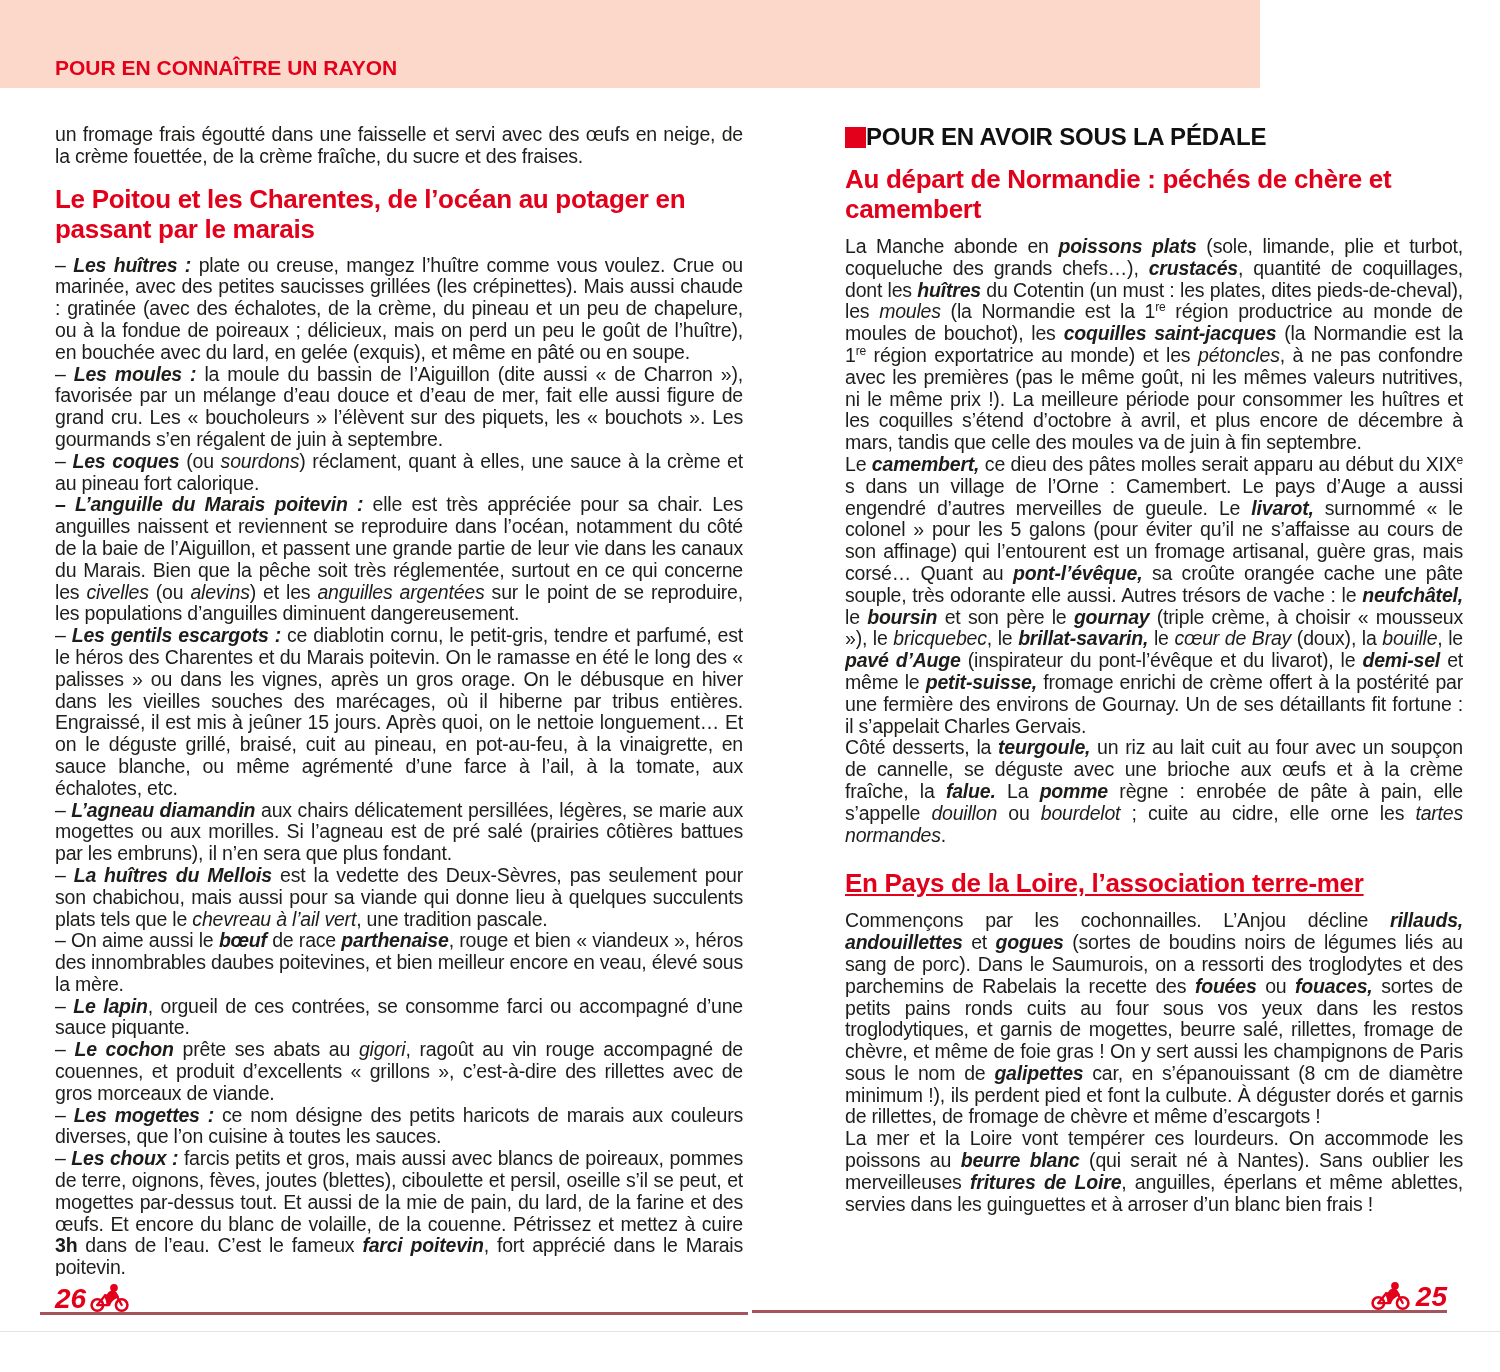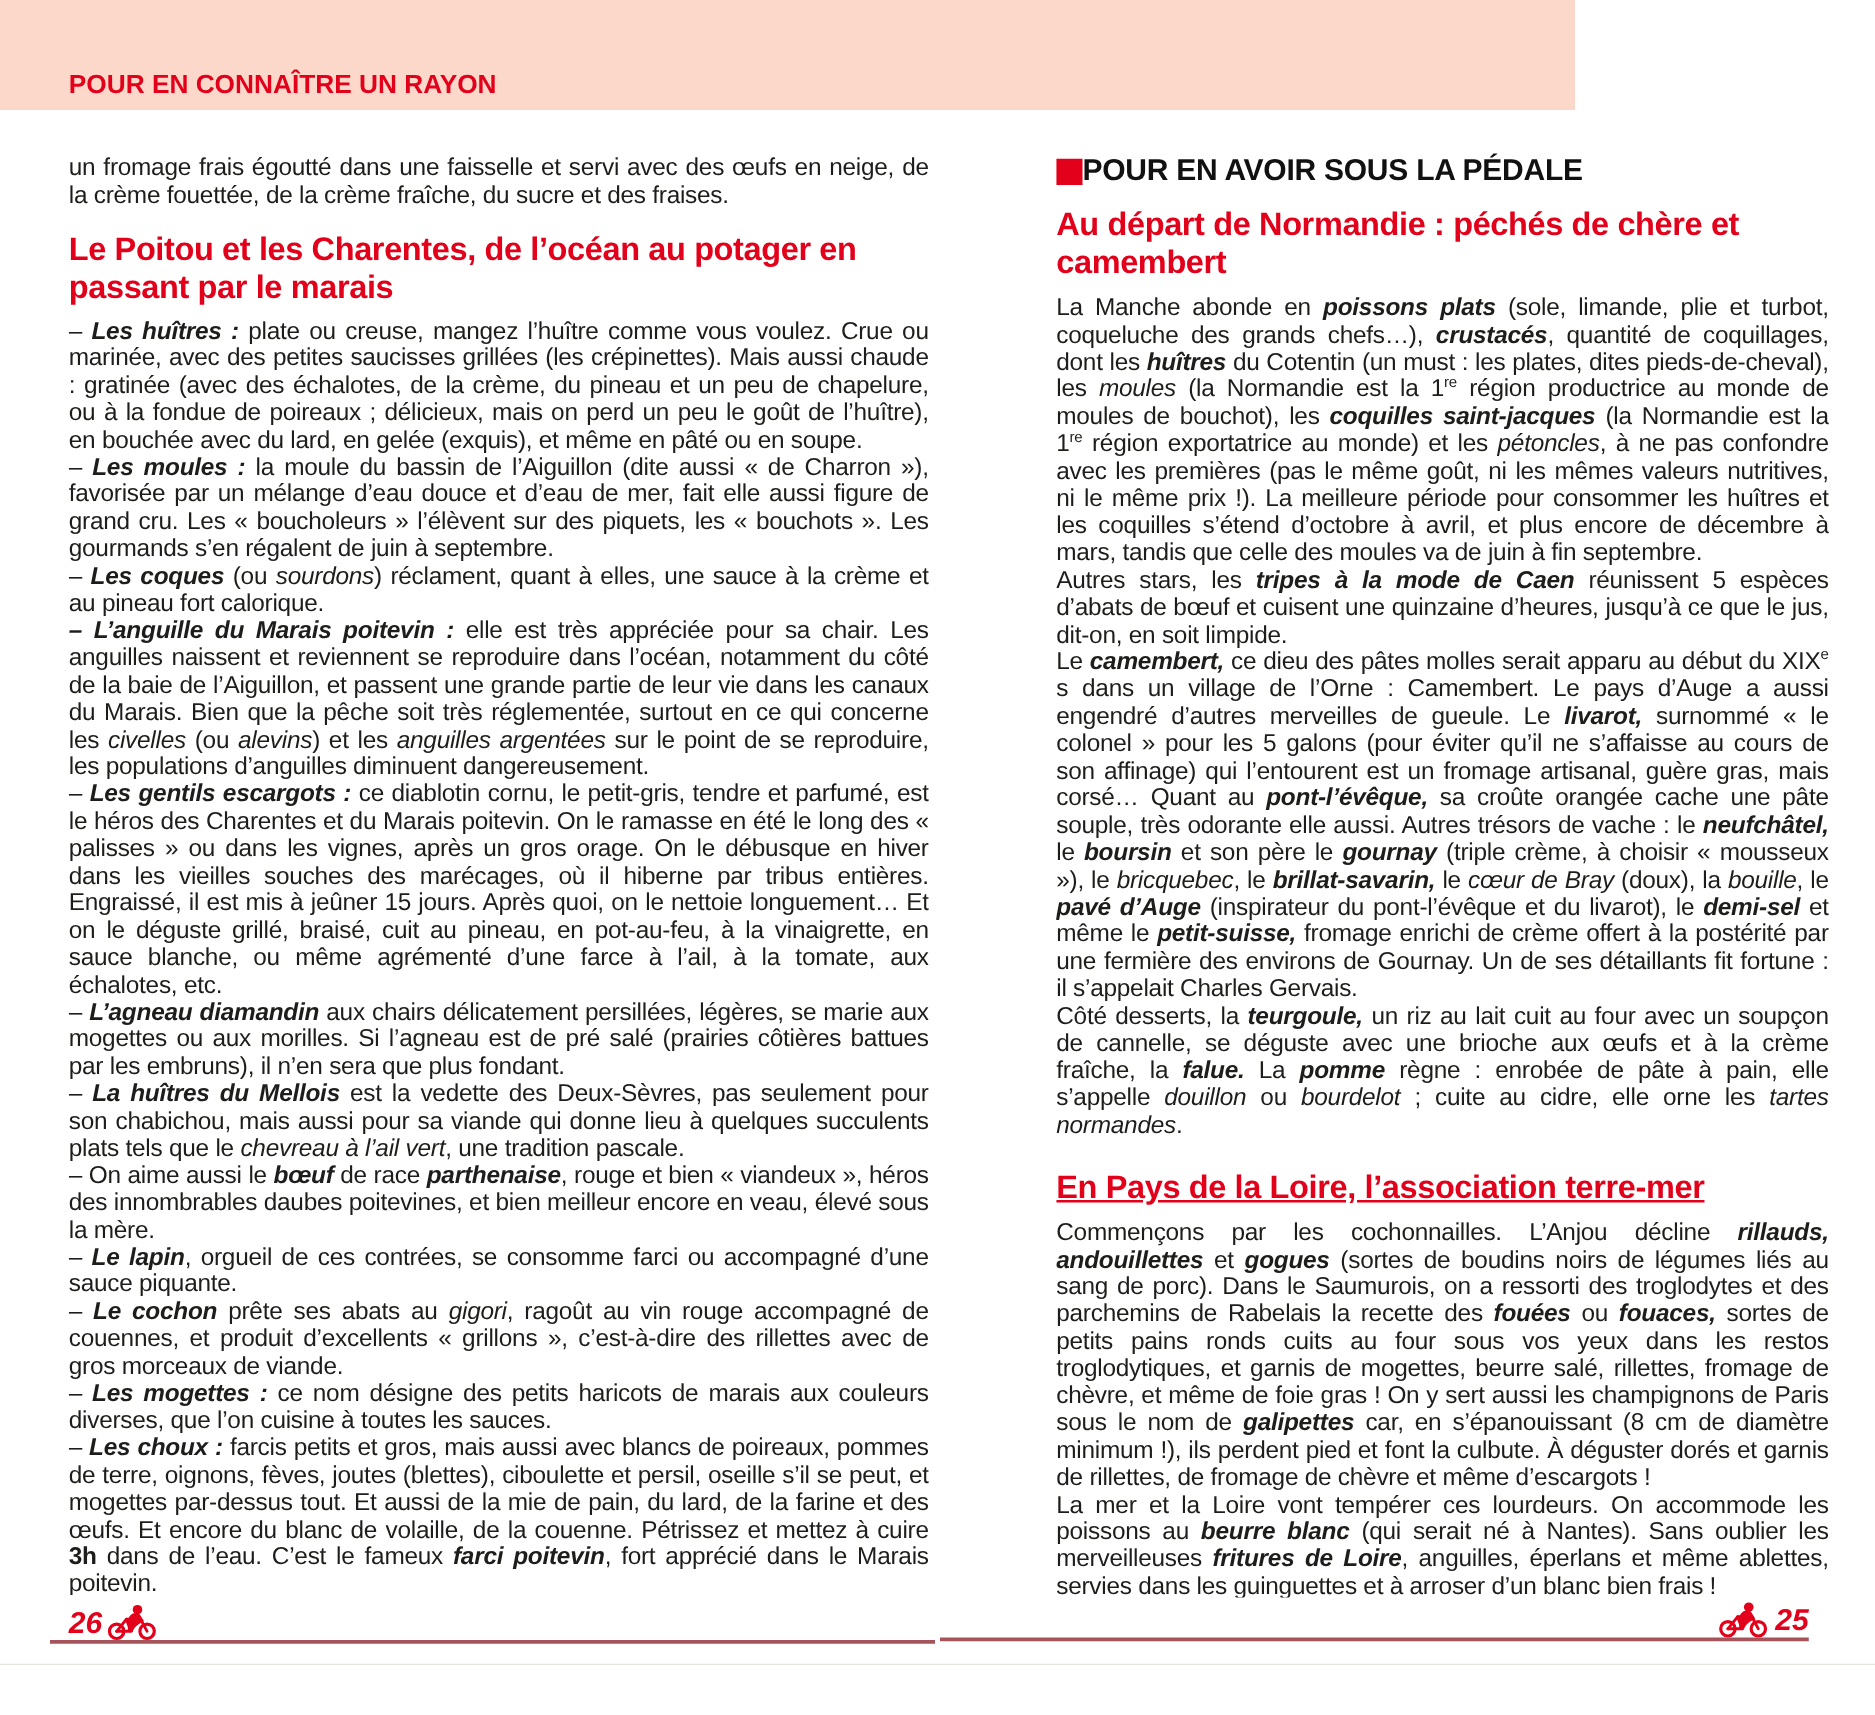--- a/index.html
+++ b/index.html
@@ -52,21 +52,21 @@
   .rule-left{position:absolute;left:40px;top:1312px;width:708px;height:3px;background:var(--rule);}
   .rule-right{position:absolute;left:752px;top:1310px;width:695px;height:3px;background:var(--rule);}
   .faint-line{position:absolute;left:0;top:1331px;width:1500px;height:1px;background:var(--faint);}
   .footer-left{
     position:absolute;left:55px;top:1283px;display:flex;align-items:flex-end;gap:3px;z-index:2;
   }
   .footer-right{
     position:absolute;right:53px;top:1281px;display:flex;align-items:flex-end;gap:5px;z-index:2;
   }
   .page-num{
-    font-weight:bold;font-style:italic;font-size:24px;line-height:28px;color:var(--accent);
+    font-weight:bold;font-style:italic;font-size:28px;line-height:28px;color:var(--accent);
   }
   .bike{display:block;}
 </style>
 </head>
 <body>
 
 <header class="banner">
   <div class="banner-title">POUR EN CONNAÎTRE UN RAYON</div>
 </header>
 
@@ -90,21 +90,20 @@
 </section>
 
 <section class="col col-right">
   <div class="section-title-row">
     <span class="red-square"></span>
     <h1 class="section-title">POUR EN AVOIR SOUS LA PÉDALE</h1>
   </div>
   <h2 class="red-heading">Au départ de Normandie : péchés de chère et camembert</h2>
   <div>
       <p class="para"><span>La Manche abonde en </span><span class="b i">poissons plats</span><span> (sole, limande, plie et turbot, coqueluche des grands chefs…), </span><span class="b i">crustacés</span><span>, quantité de coquillages, dont les </span><span class="b i">huîtres</span><span> du Cotentin (un must : les plates, dites pieds-de-cheval), les </span><span class="i">moules</span><span> (la Normandie est la 1</span><span class="sup">re</span><span> région productrice au monde de moules de bouchot), les </span><span class="b i">coquilles saint-jacques</span><span> (la Normandie est la 1</span><span class="sup">re</span><span> région exportatrice au monde) et les </span><span class="i">pétoncles</span><span>, à ne pas confondre avec les premières (pas le même goût, ni les mêmes valeurs nutritives, ni le même prix !). La meilleure période pour consommer les huîtres et les coquilles s’étend d’octobre à avril, et plus encore de décembre à mars, tandis que celle des moules va de juin à fin septembre.</span></p>
-      <p class="para"><span>Autres stars, les </span><span class="b i">tripes à la mode de Caen</span><span> réunissent 5 espèces d’abats de bœuf et cuisent une quinzaine d’heures, jusqu’à ce que le jus, dit-on, en soit limpide.</span></p>
       <p class="para"><span>Le </span><span class="b i">camembert,</span><span> ce dieu des pâtes molles serait apparu au début du XIX</span><span class="sup">e</span><span> s dans un village de l’Orne : Camembert. Le pays d’Auge a aussi engendré d’autres merveilles de gueule. Le </span><span class="b i">livarot,</span><span> surnommé « le colonel » pour les 5 galons (pour éviter qu’il ne s’affaisse au cours de son affinage) qui l’entourent est un fromage artisanal, guère gras, mais corsé… Quant au </span><span class="b i">pont-l’évêque,</span><span> sa croûte orangée cache une pâte souple, très odorante elle aussi. Autres trésors de vache : le </span><span class="b i">neufchâtel,</span><span> le </span><span class="b i">boursin</span><span> et son père le </span><span class="b i">gournay</span><span> (triple crème, à choisir « mousseux »), le </span><span class="i">bricquebec</span><span>, le </span><span class="b i">brillat-savarin,</span><span> le </span><span class="i">cœur de Bray</span><span> (doux), la </span><span class="i">bouille</span><span>, le </span><span class="b i">pavé d’Auge</span><span> (inspirateur du pont-l’évêque et du livarot), le </span><span class="b i">demi-sel</span><span> et même le </span><span class="b i">petit-suisse,</span><span> fromage enrichi de crème offert à la postérité par une fermière des environs de Gournay. Un de ses détaillants fit fortune : il s’appelait Charles Gervais.</span></p>
       <p class="para"><span>Côté desserts, la </span><span class="b i">teurgoule,</span><span> un riz au lait cuit au four avec un soupçon de cannelle, se déguste avec une brioche aux œufs et à la crème fraîche, la </span><span class="b i">falue.</span><span> La </span><span class="b i">pomme</span><span> règne : enrobée de pâte à pain, elle s’appelle </span><span class="i">douillon</span><span> ou </span><span class="i">bourdelot</span><span> ; cuite au cidre, elle orne les </span><span class="i">tartes normandes</span><span>.</span></p>
     </div>
   <h2 class="red-heading second">En Pays de la Loire, l’association terre-mer</h2>
   <div>
       <p class="para"><span>Commençons par les cochonnailles. L’Anjou décline </span><span class="b i">rillauds, andouillettes</span><span> et </span><span class="b i">gogues</span><span> (sortes de boudins noirs de légumes liés au sang de porc). Dans le Saumurois, on a ressorti des troglodytes et des parchemins de Rabelais la recette des </span><span class="b i">fouées</span><span> ou </span><span class="b i">fouaces,</span><span> sortes de petits pains ronds cuits au four sous vos yeux dans les restos troglodytiques, et garnis de mogettes, beurre salé, rillettes, fromage de chèvre, et même de foie gras ! On y sert aussi les champignons de Paris sous le nom de </span><span class="b i">galipettes</span><span> car, en s’épanouissant (8 cm de diamètre minimum !), ils perdent pied et font la culbute. À déguster dorés et garnis de rillettes, de fromage de chèvre et même d’escargots !</span></p>
       <p class="para"><span>La mer et la Loire vont tempérer ces lourdeurs. On accommode les poissons au </span><span class="b i">beurre blanc</span><span> (qui serait né à Nantes). Sans oublier les merveilleuses </span><span class="b i">fritures de Loire</span><span>, anguilles, éperlans et même ablettes, servies dans les guinguettes et à arroser d’un blanc bien frais !</span></p>
     </div>
 </section>
 

